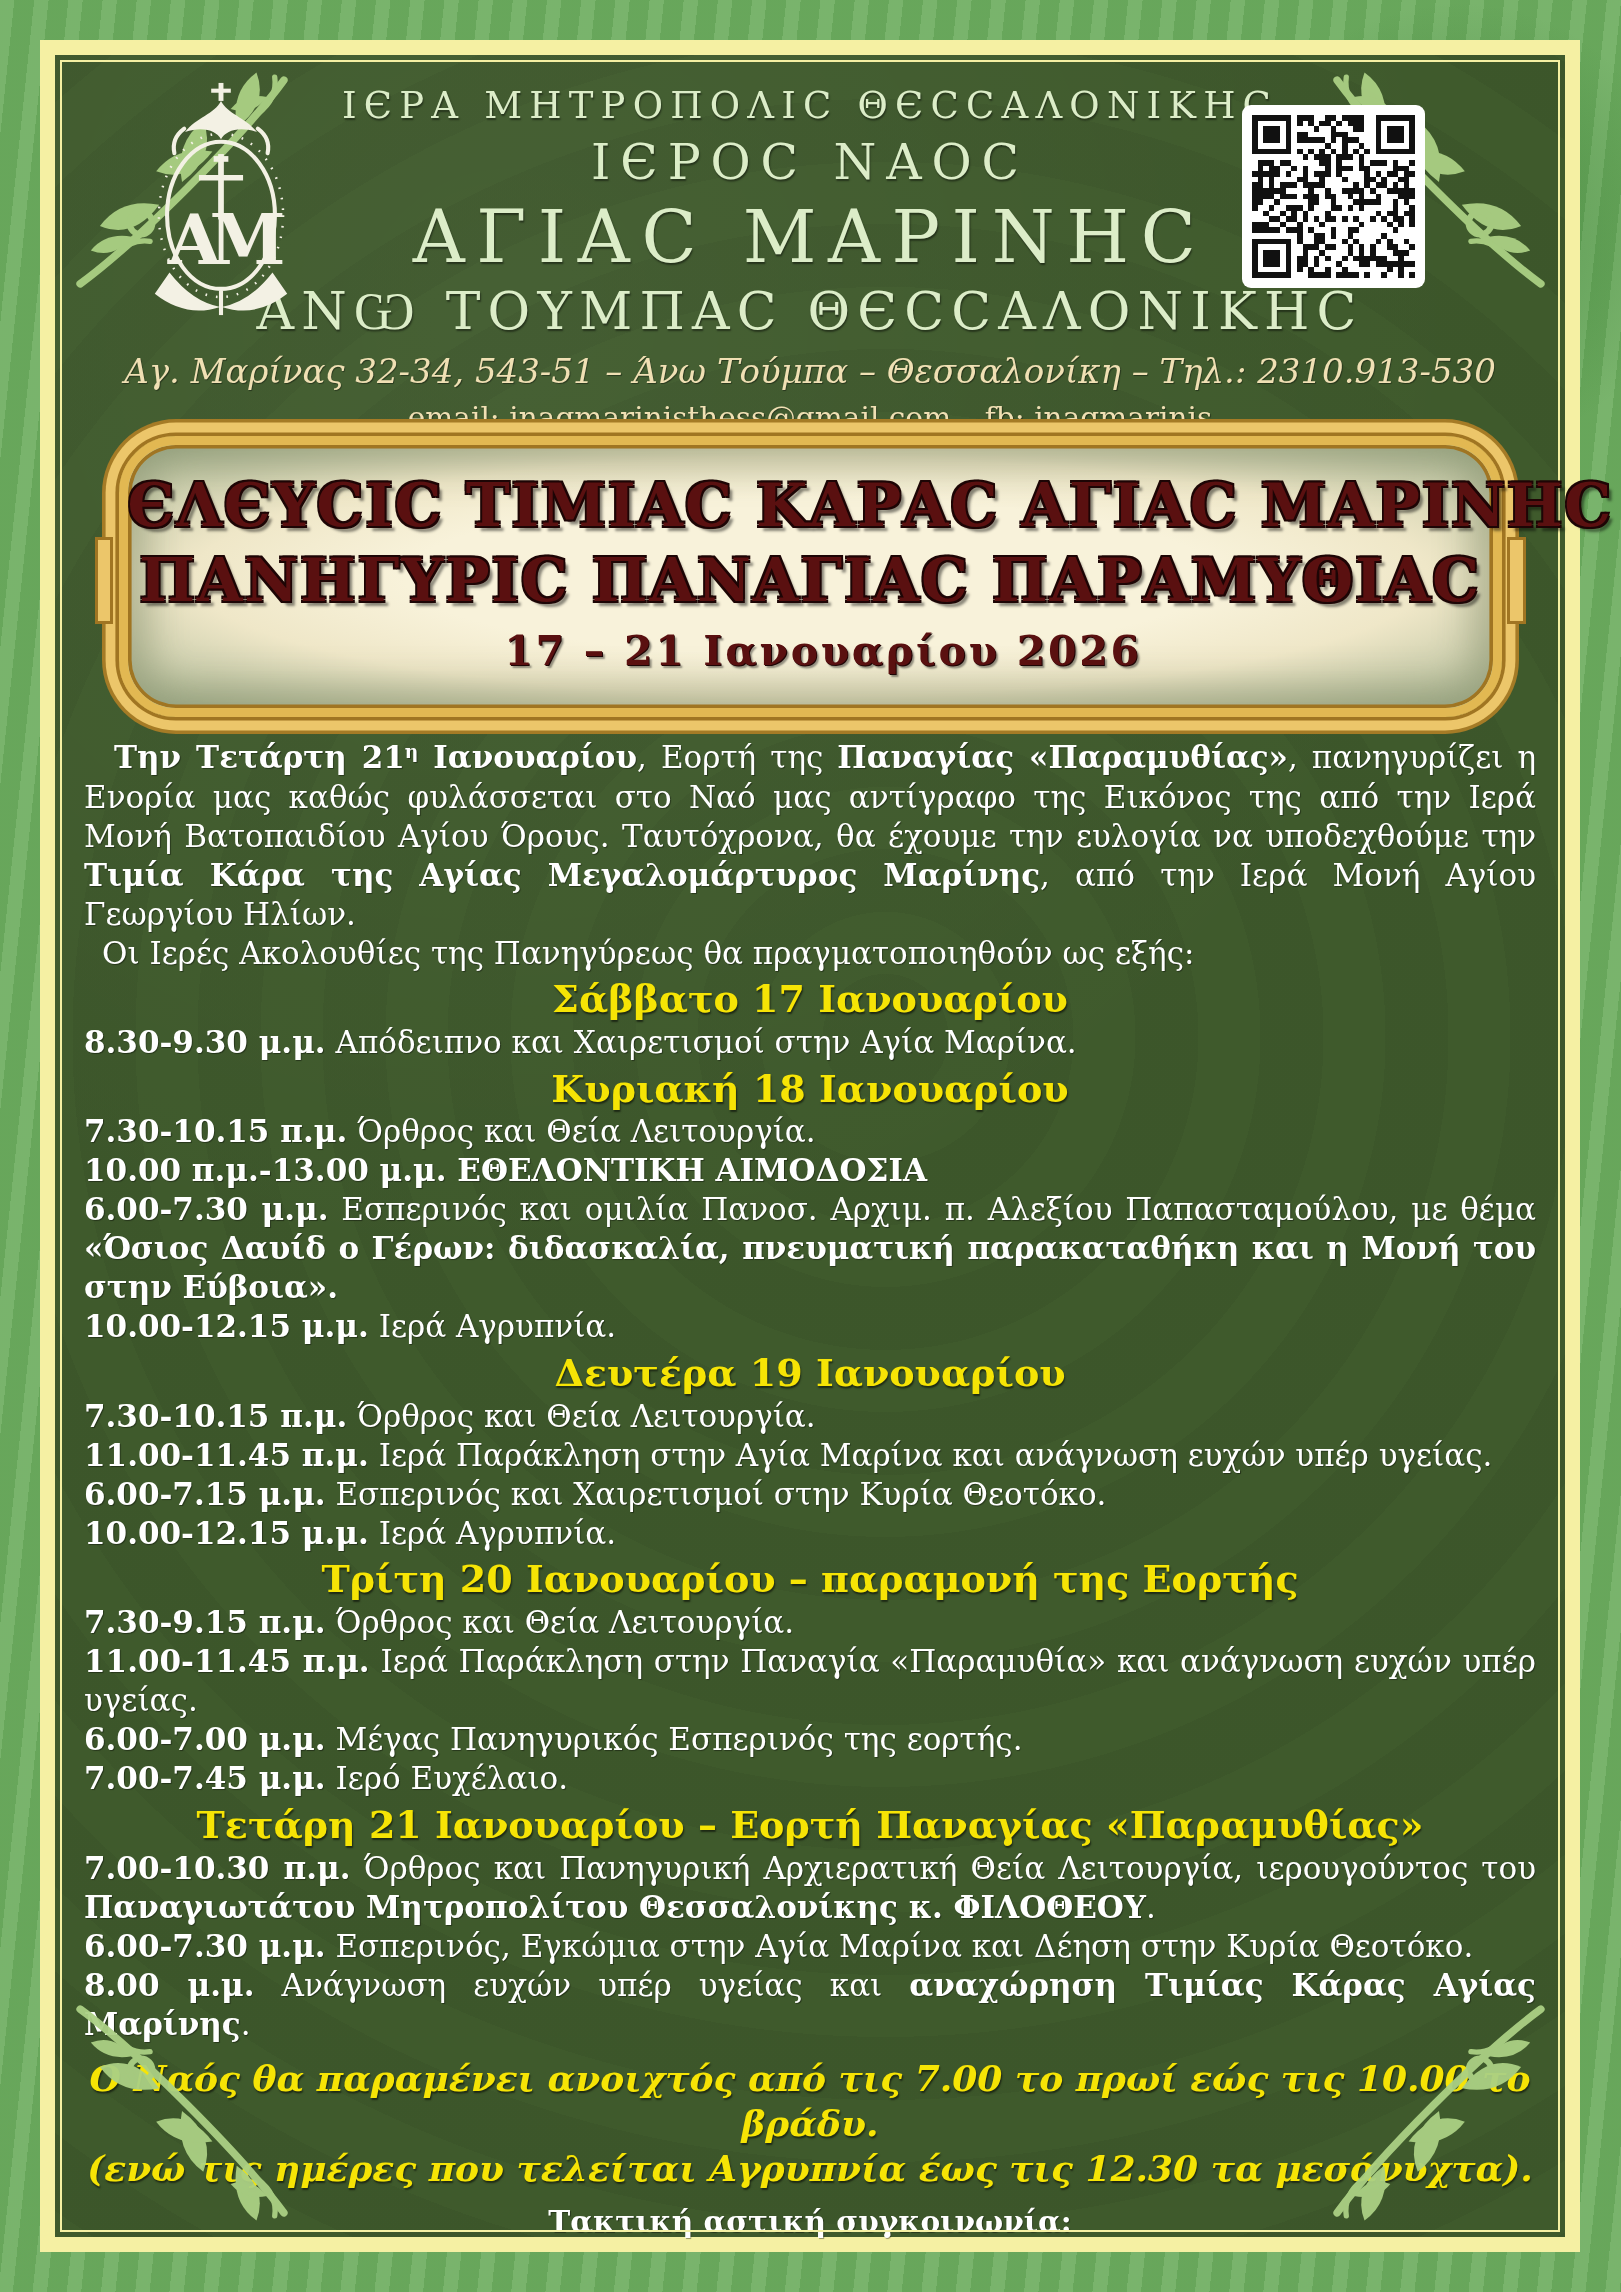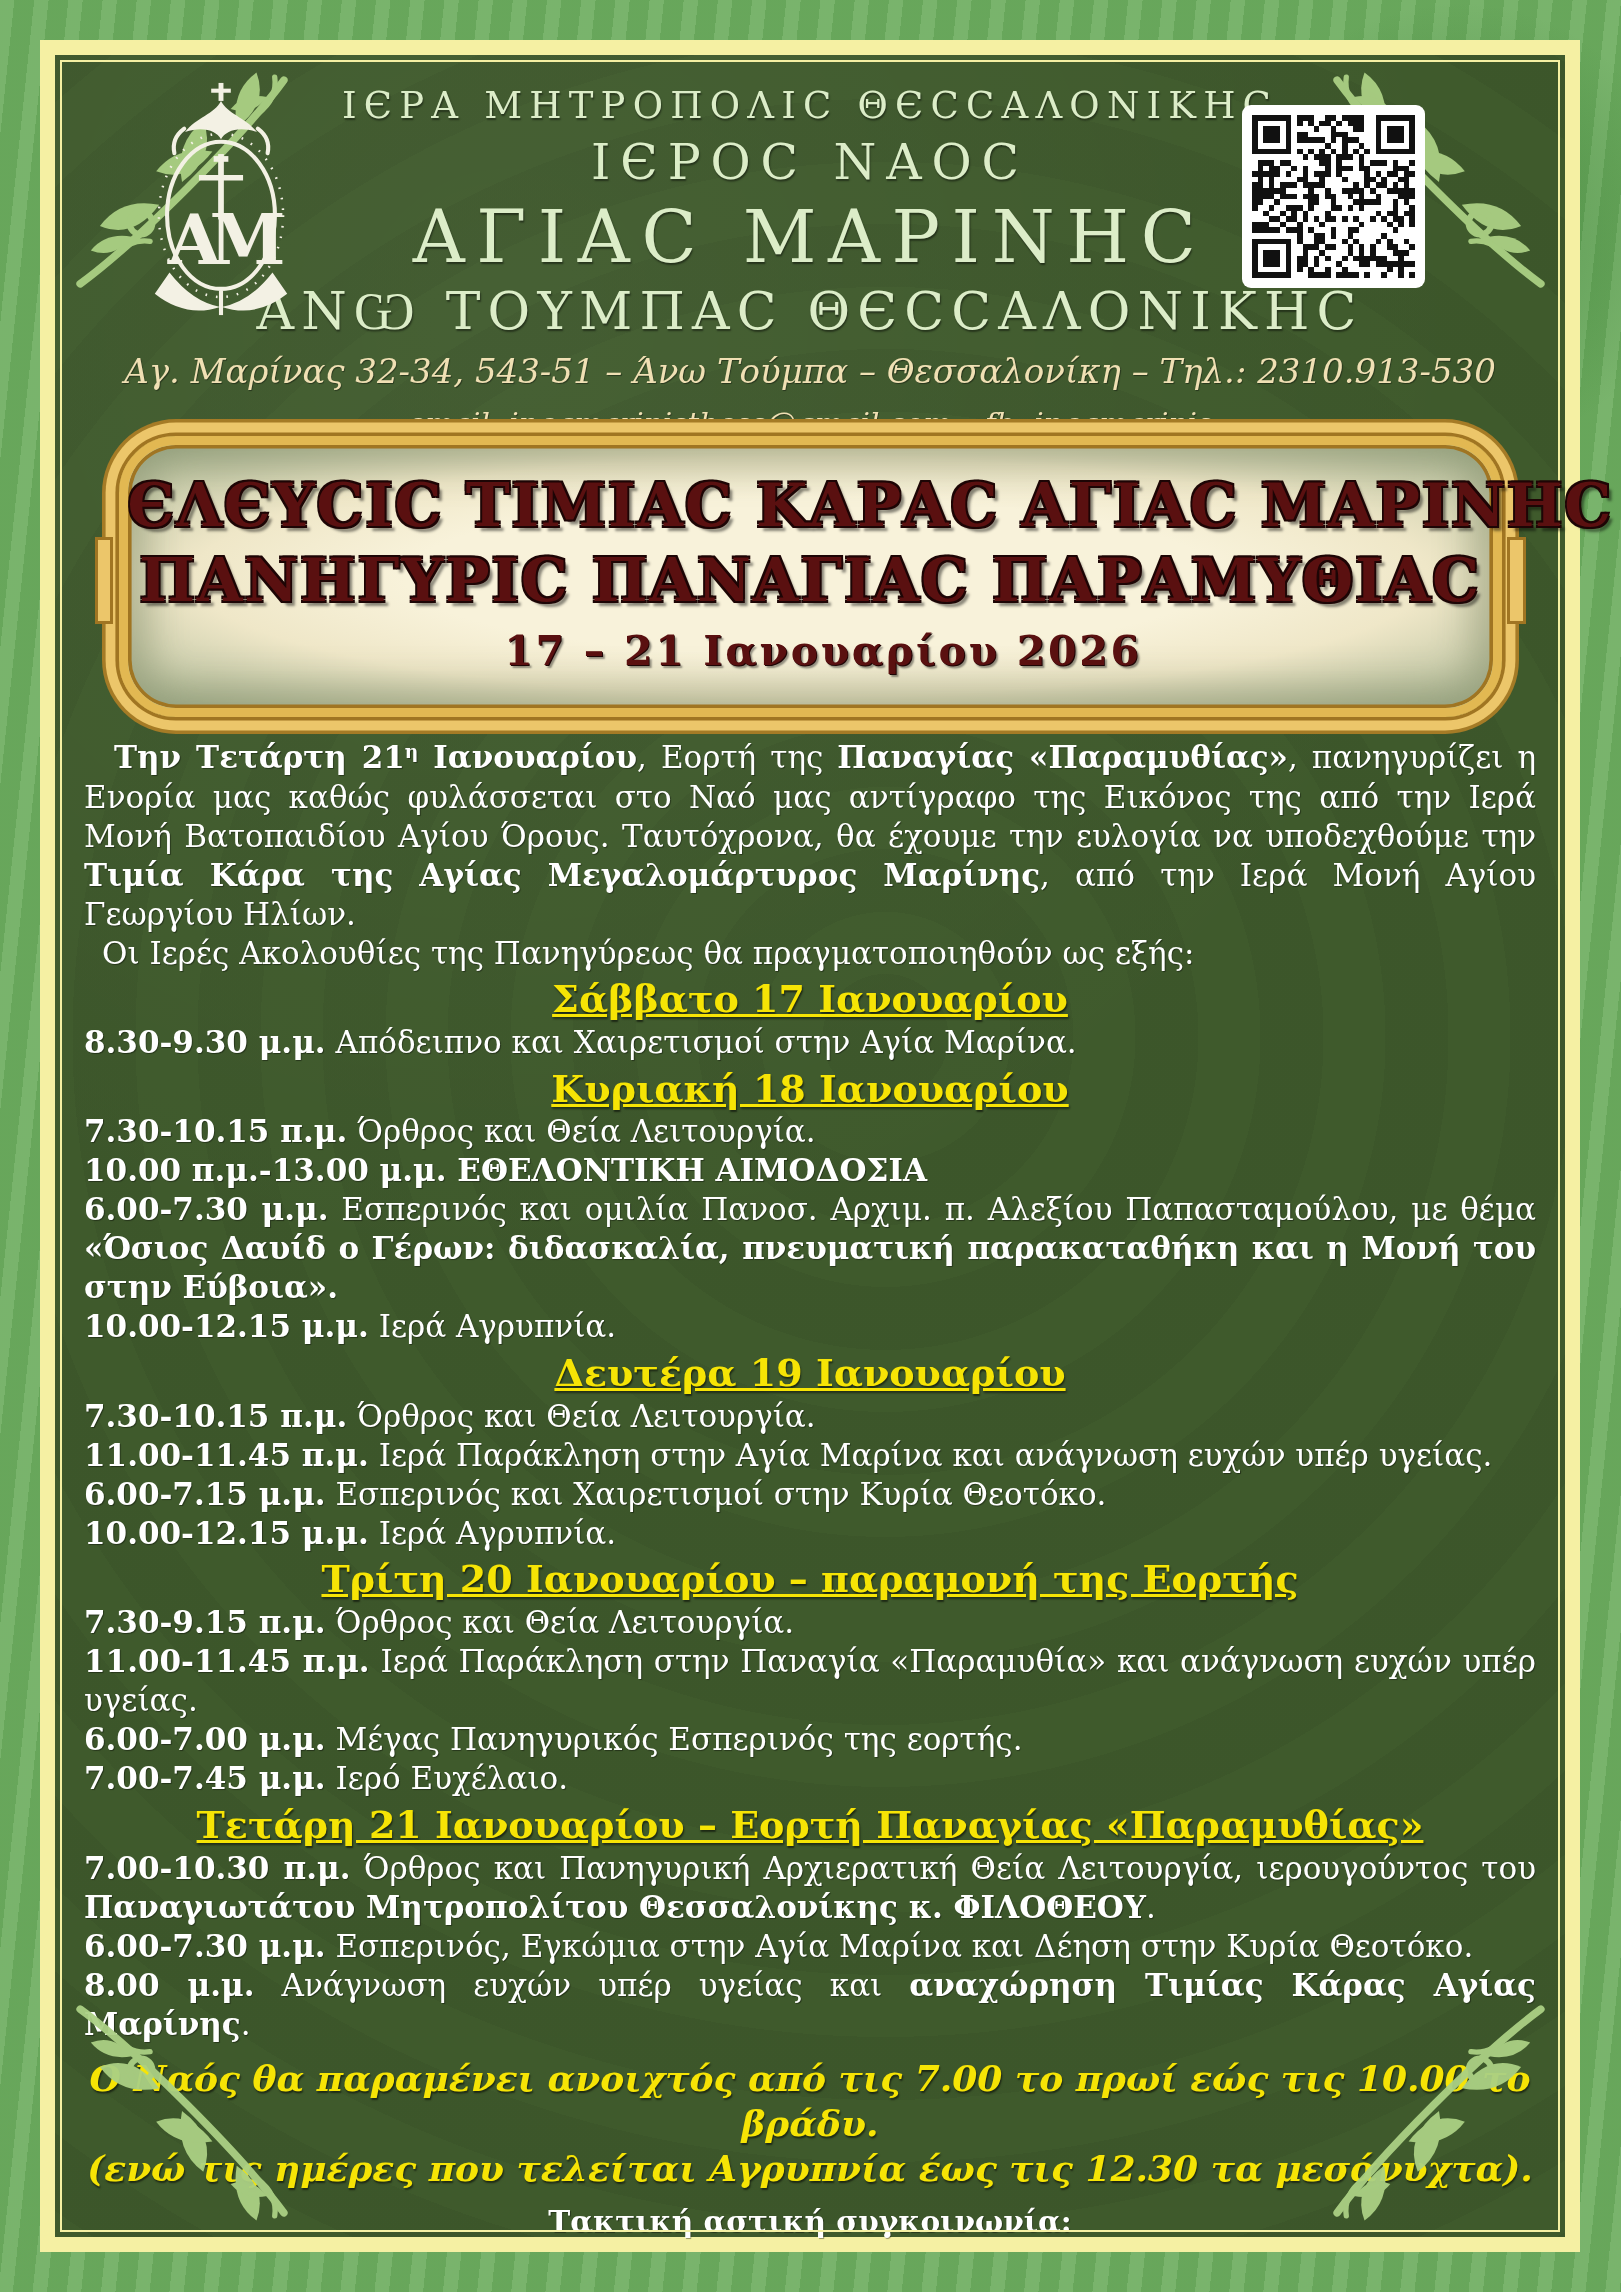--- a/index.html
+++ b/index.html
@@ -39,21 +39,21 @@
   .qr-box{
     position:absolute; right:140px; top:50px; width:183px; height:183px;
     background:#fff; border-radius:9px; padding:9.9px; box-sizing:border-box;
   }
   .h-line{font-family:"DejaVu Serif",serif; text-shadow:0.9px 1.8px 1.8px rgba(0,0,0,.45); white-space:nowrap;}
   .h1{padding-top:29px; font-size:37px; letter-spacing:7.2px;}
   .h2{margin-top:7.2px; font-size:49px; letter-spacing:9.9px;}
   .h3{margin-top:3.6px; font-size:72px; letter-spacing:11.6px;}
   .h4{margin-top:1.8px; font-size:52px; letter-spacing:7.2px;}
   .addr{margin-top:10.7px; font-size:34px; color:#f0e0b4; font-style:italic; text-shadow:0.9px 0.9px 0.9px rgba(0,0,0,.4); white-space:nowrap;}
-  .mail{margin-top:16px; font-size:29.6px; color:#f0e0b4; font-style:italic; text-shadow:0.9px 0.9px 0.9px rgba(0,0,0,.4);}
+  .mail{margin-top:10px; font-size:29.6px; color:#f0e0b4; text-shadow:0.9px 0.9px 0.9px rgba(0,0,0,.4);}
 
   
   .banner{
     position:relative; margin:25px auto 0; width:1365px; height:240px;
     border-radius:57px;
     border:9px solid #e2b852;
     box-shadow:0 0 0 3.6px #a07522, 0 0 0 13.4px #ecc66a, 0 0 0 17px #a57b26,
                inset 0 0 0 3.6px #a07522, inset 0 0 36px 21.5px rgba(120,130,95,.45);
     background:radial-gradient(ellipse at center, #f8f2da 42%, #efe7c8 64%, #a7b491 100%);
     text-align:center; padding-top:23px; box-sizing:content-box;
@@ -69,21 +69,21 @@
   .b-date{
     margin-top:9px; font-weight:bold; font-size:41px; color:#5a1010; letter-spacing:2.7px;
     text-shadow:0.9px 0.9px 0 #1d0505, 2.7px 2.7px 1.8px rgba(0,0,0,.4);
     padding-left:26px;
   }
 
   
   .main{padding:14.3px 29px 0; color:#ffffff; font-size:31px; line-height:39px; text-shadow:0.9px 0.9px 0.9px rgba(0,0,0,.4);}
   .intro{margin:0; text-align:justify; text-indent:30px;}
   .intro2{margin:0; text-indent:18px;}
-  .sec-h{margin:3.6px 0 1.8px; text-align:center; font-weight:bold; font-size:38px; line-height:45px; color:#f6e405; text-shadow:0.9px 1.8px 1.8px rgba(0,0,0,.55);text-decoration:underline;}
+  .sec-h{margin:3.6px 0 1.8px; text-align:center; font-weight:bold; font-size:38px; line-height:45px; color:#f6e405; text-shadow:0.9px 1.8px 1.8px rgba(0,0,0,.55);}
   .sched{margin:0; text-align:justify;}
   b{font-weight:bold;}
   sup{font-size:60%; vertical-align:super;}
 
   .note{margin-top:12.5px; text-align:center; font-weight:bold; font-style:italic; font-size:36px; line-height:45px; color:#f6e405; text-shadow:0.9px 1.8px 1.8px rgba(0,0,0,.55);}
   .transport{margin-top:10.7px; text-align:center; font-weight:bold;}
   .transport .t-title{font-size:29.6px; line-height:39px;}
 </style>
 </head>
 <body>

